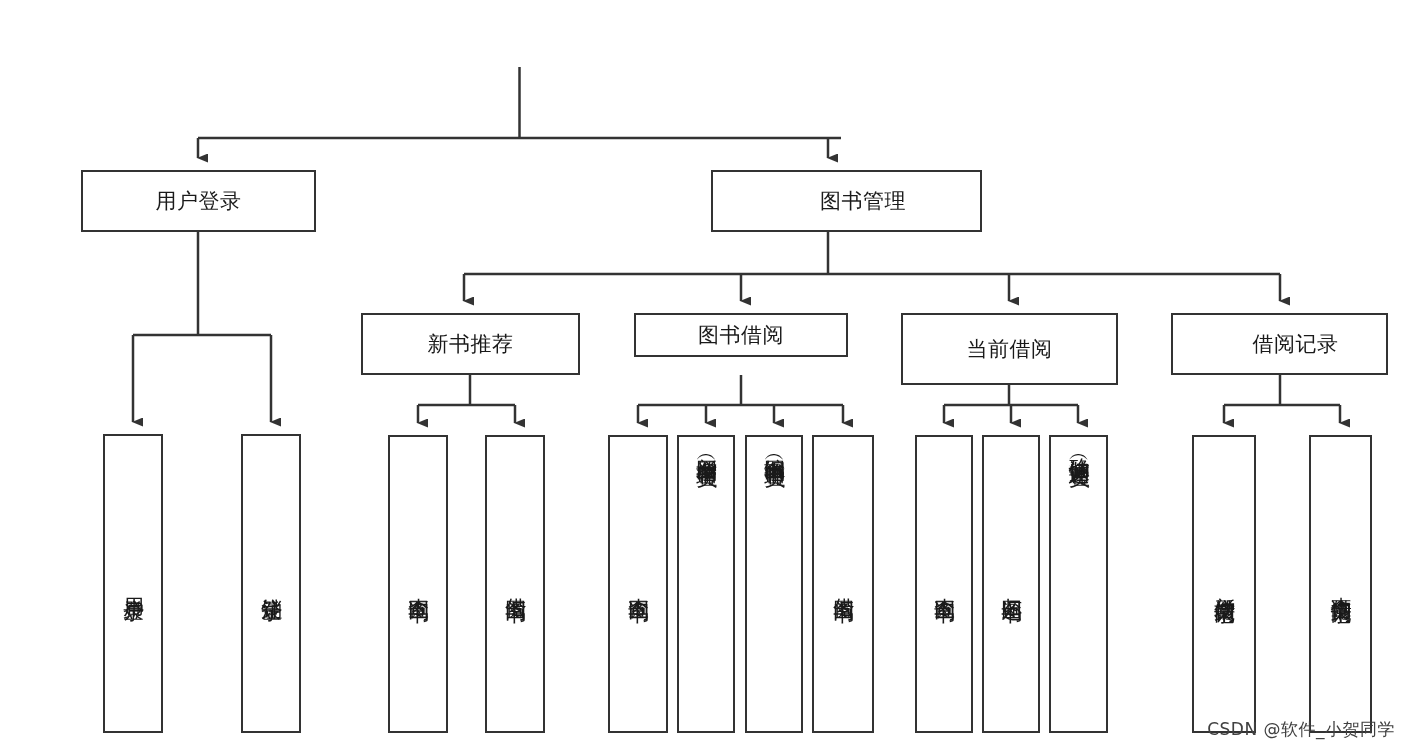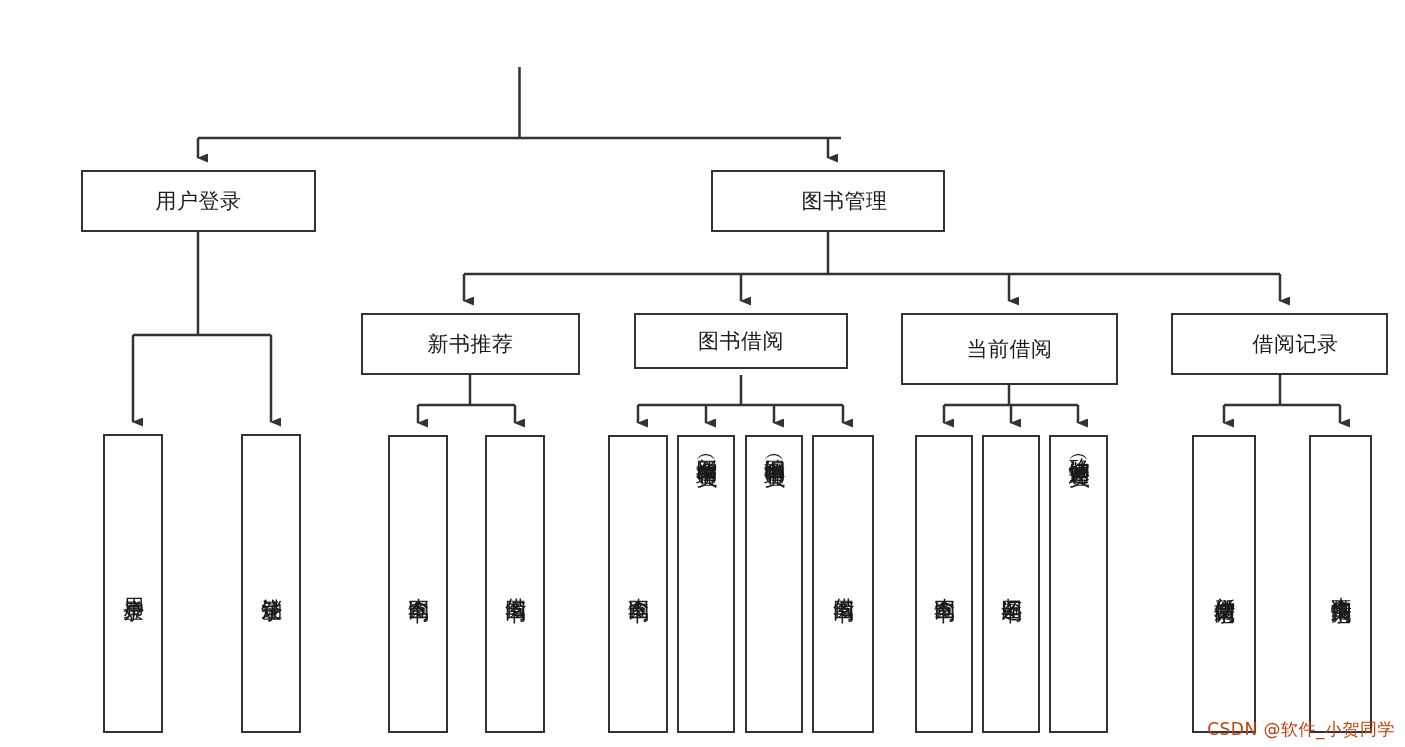--- a/index.html
+++ b/index.html
@@ -57,21 +57,21 @@
   }
   .node-box.vertical.centered {
     align-items: center;
     padding-top: 0;
   }
   .watermark {
     position: absolute;
     right: 10px;
     bottom: 6px;
     font-size: 17px;
-    color: #c2410c;
+    color: #404040;
     letter-spacing: 0.5px;
     white-space: nowrap;
     pointer-events: none;
   }
 </style>
 </head>
 <body>
 
 <div id="diagram-root">
 
@@ -122,28 +122,28 @@
       <path d="M1224,405 L1340,405"></path>
       <path d="M1224,405 L1224,423" marker-end="url(#arrowhead)"></path>
       <path d="M1340,405 L1340,423" marker-end="url(#arrowhead)"></path>
     </g>
   </svg>
 
 
   <div class="node-box horizontal" style="left:81px; top:170px; width:235px; height:62px;">
     <span>用户登录</span>
   </div>
-  <div class="node-box horizontal" style="left:711px; top:170px; width:234px; height:62px;padding-left:33px;">
+  <div class="node-box horizontal" style="left:711px; top:170px; width:271px; height:62px;padding-left:33px;">
     <span>图书管理</span>
   </div>
 
   <div class="node-box horizontal" style="left:361px; top:313px; width:219px; height:62px;">
     <span>新书推荐</span>
   </div>
-  <div class="node-box horizontal" style="left:634px; top:313px; width:214px; height:56px;">
+  <div class="node-box horizontal" style="left:634px; top:313px; width:214px; height:44px;">
     <span>图书借阅</span>
   </div>
   <div class="node-box horizontal" style="left:901px; top:313px; width:217px; height:72px;">
     <span>当前借阅</span>
   </div>
   <div class="node-box horizontal" style="left:1171px; top:313px; width:217px; height:62px;padding-left:32px;">
     <span>借阅记录</span>
   </div>
 
   <div class="node-box vertical centered" style="left:103px; top:434px; width:60px; height:299px;">

